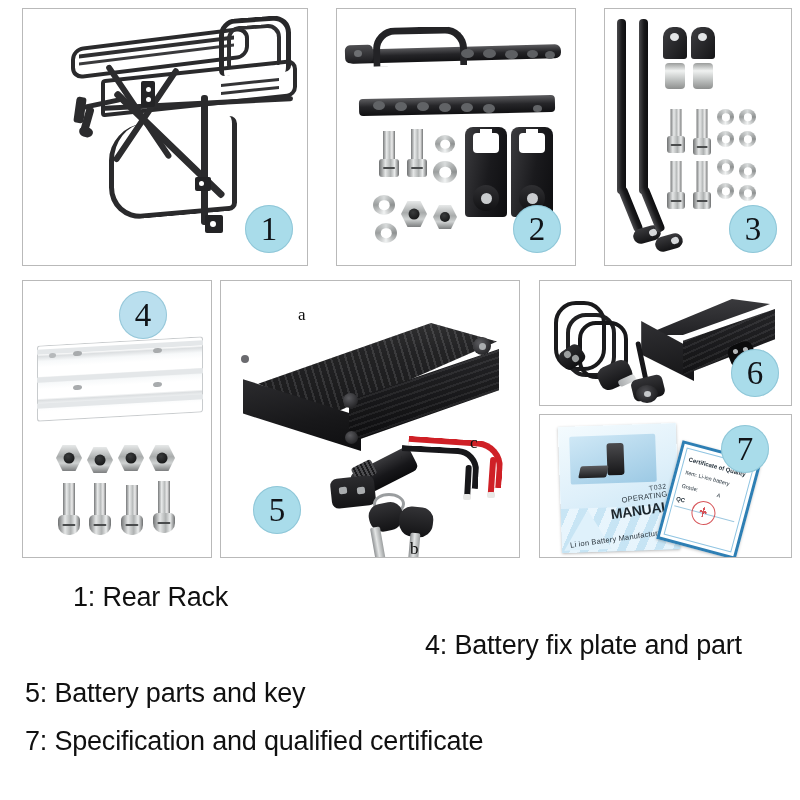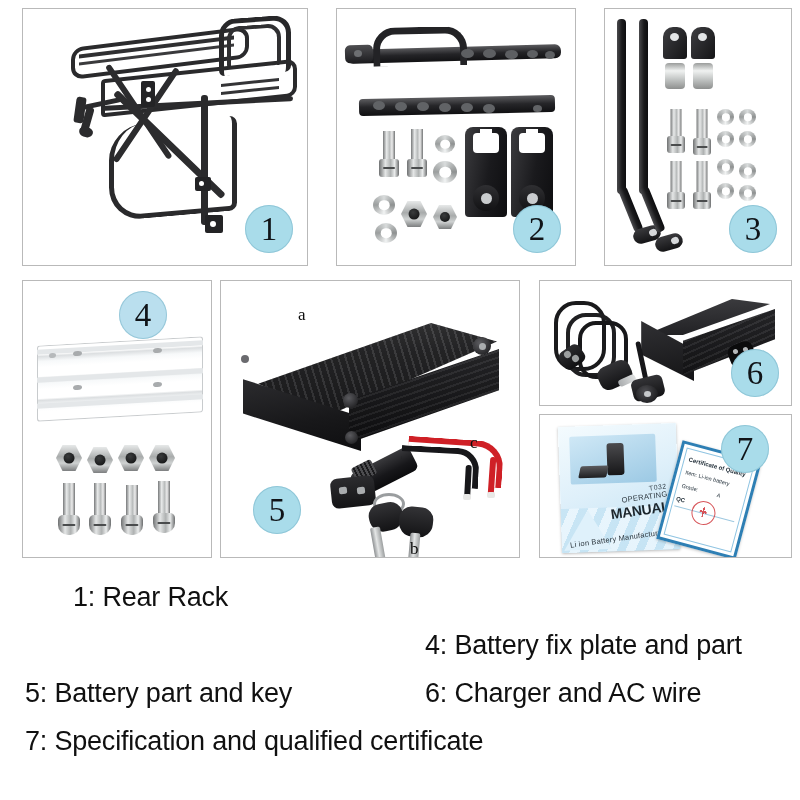--- a/index.html
+++ b/index.html
@@ -484,19 +484,18 @@
       </div>
     </div>
     <div class="badge" style="right:22px;top:10px;">
       <span>7</span>
     </div>
   </div>
 
   <div class="captions">
     <span class="cap" style="left:25px;top:16px;margin-left:48px;">1: Rear Rack</span>
     <span class="cap" style="left:425px;top:64px;">4: Battery fix plate and part</span>
-    <span class="cap" style="left:25px;top:112px;">5: Battery part and key</span>
-    <span class="cap" style="left:425px;top:112px;">6: Charger and AC wire</span>
+    <span class="cap" style="left:25px;top:112px;">5: Battery parts and key</span>
     <span class="cap" style="left:25px;top:160px;">7: Specification and qualified certificate</span>
   </div>
 
 
 </div>
 
 </body></html>

